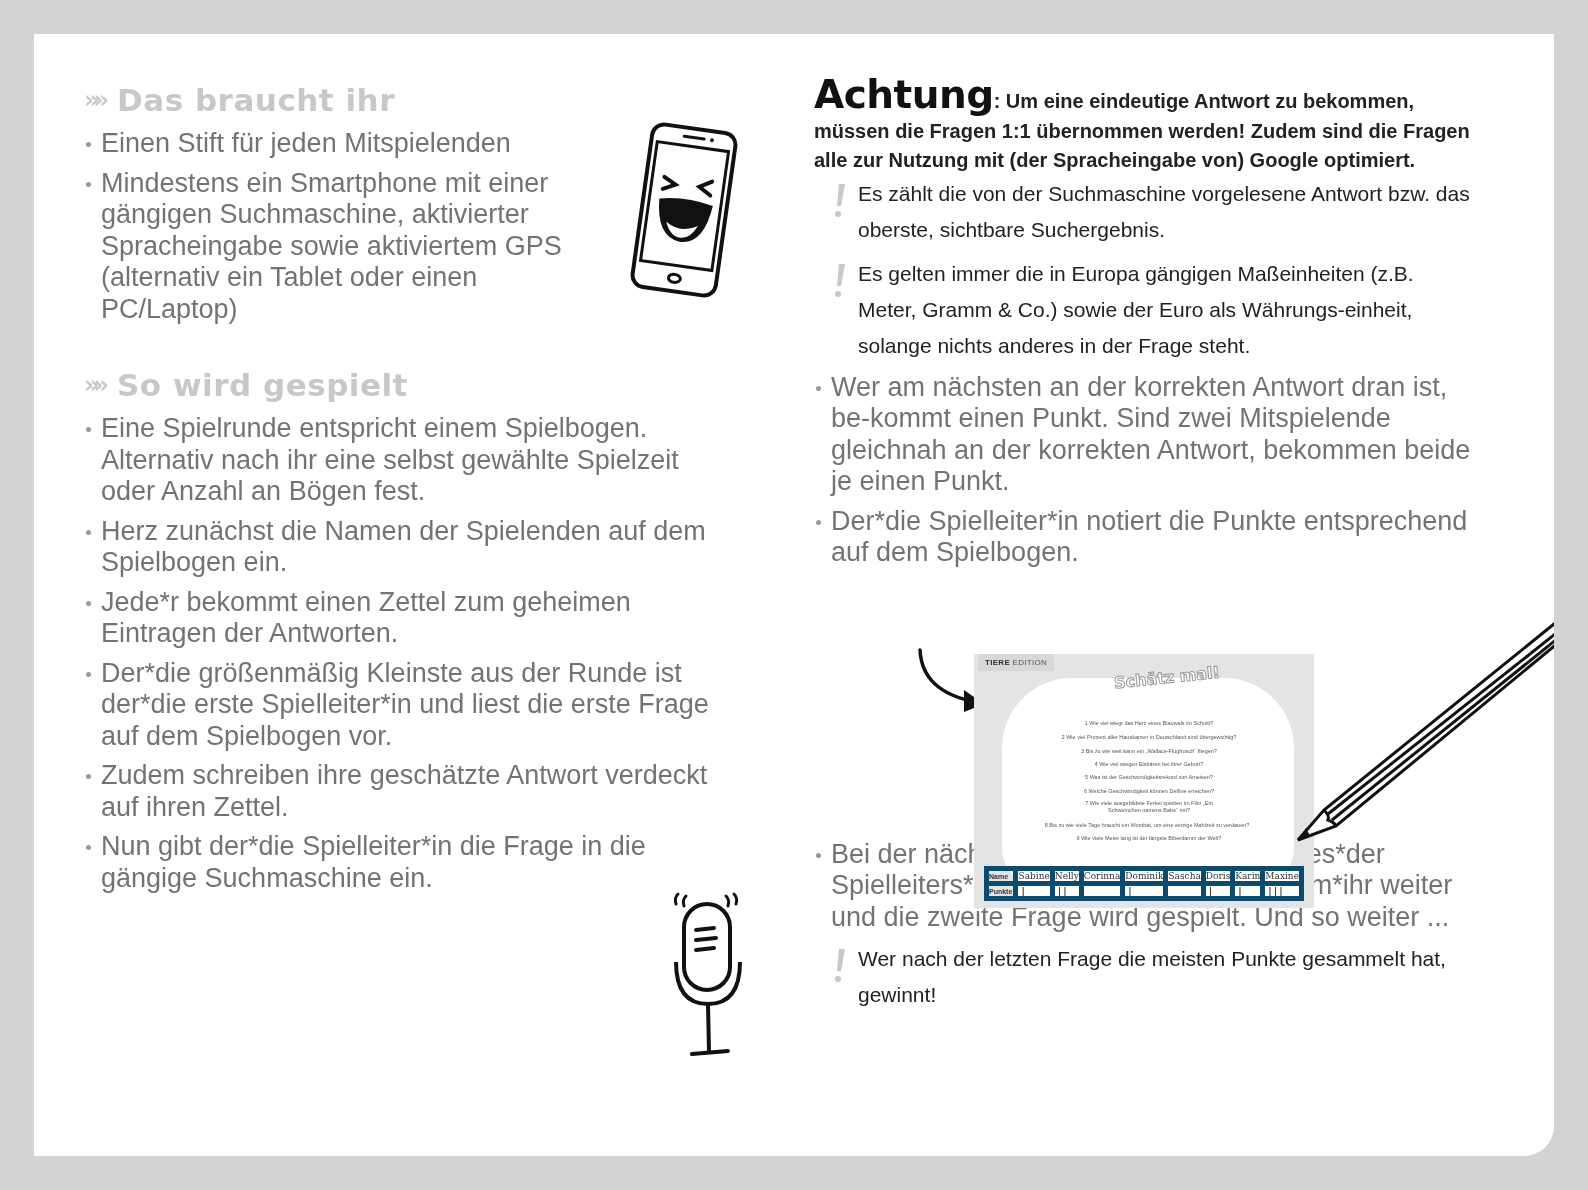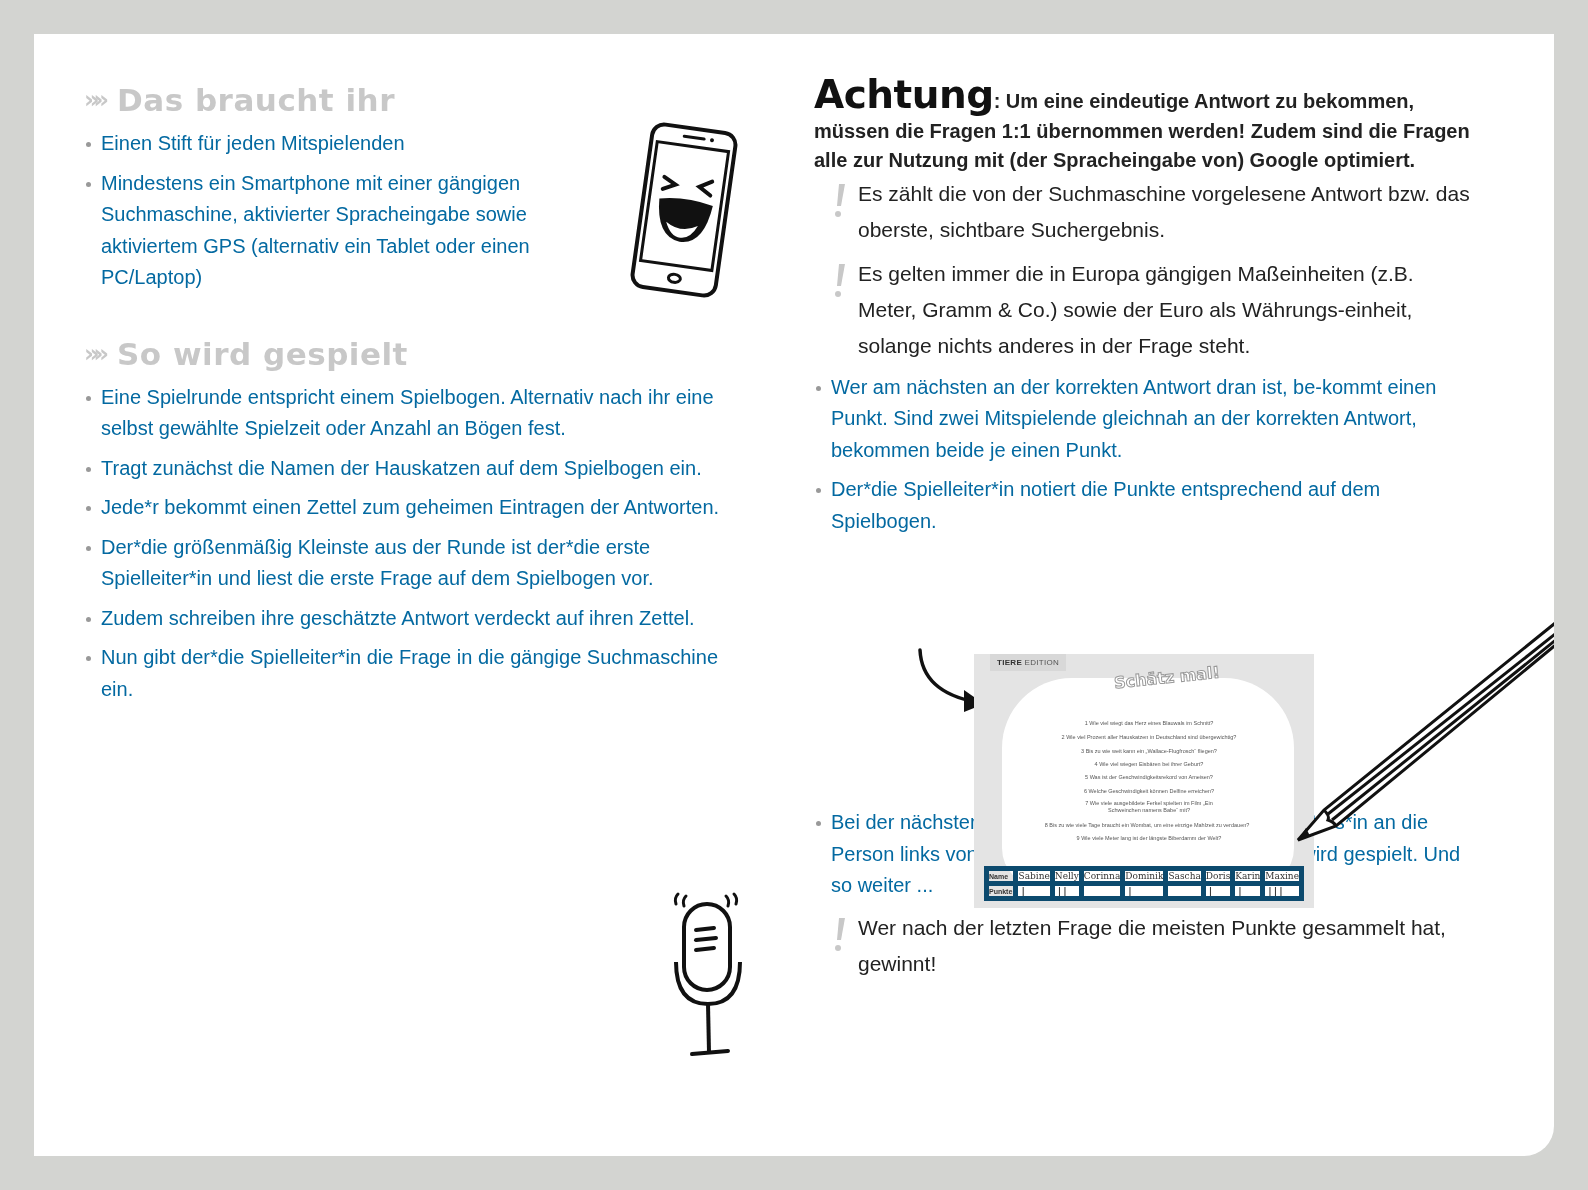--- a/index.html
+++ b/index.html
@@ -29,24 +29,24 @@
     letter-spacing: 0.5px;
     display: flex; align-items: center; gap: 6px;
     height: 40px;
   }
   .chev { font-size: 24px; color: #c8c8c8; letter-spacing: -6px; margin-right: 8px; }
 
   ul.bullets { list-style: none; margin-top: 8px; }
   ul.bullets li {
     position: relative;
     padding-left: 17px;
-    font-size: 20px;
+    font-size: 27px;
     line-height: 31.5px;
     margin-bottom: 8px;
-    color: #0369a1;
+    color: #737373;
   }
   ul.bullets li::before {
     content: "";
     position: absolute; left: 2px; top: 14px;
     width: 5px; height: 5px; border-radius: 50%;
     background: #999;
   }
   .note {
     position: relative;
     padding-left: 44px;
@@ -83,21 +83,21 @@
     font-size: 39px; color: #111; letter-spacing: -0.5px;
   }
 
   .sheet {
     position: absolute; left: 940px; top: 620px;
     width: 340px; height: 254px;
     background: #e4e4e4;
     overflow: hidden;
   }
   .sheet-tab {
-    position: absolute; left: 16px; top: 0; padding: 4px 7px;
+    position: absolute; left: 4px; top: 0; padding: 4px 7px;
     background: #d8d8d8; font-size: 8px; color: #555; letter-spacing: .3px;
   }
   .sheet-tab b { color: #333; }
   .sheet-blob {
     position: absolute; left: 28px; top: 24px; width: 292px; height: 210px;
     background: #fff; border-radius: 70px 70px 40px 40px;
   }
   .sheet-logo {
     position: absolute; left: 140px; top: 14px;
     font-family: "DejaVu Sans", sans-serif; font-weight: bold; font-size: 16px;
@@ -138,21 +138,21 @@
       <li>Einen Stift für jeden Mitspielenden</li>
       <li>Mindestens ein Smartphone mit einer gängigen Suchmaschine, aktivierter Spracheingabe sowie aktiviertem GPS (alternativ ein Tablet oder einen PC/Laptop)</li>
     </ul>
 
     <div class="section-heading heading2">
       <span class="chev">»»</span>
       <span>So wird gespielt</span>
     </div>
     <ul class="bullets">
       <li>Eine Spielrunde entspricht einem Spielbogen. Alternativ nach ihr eine selbst gewählte Spielzeit oder Anzahl an Bögen fest.</li>
-      <li>Tragt zunächst die Namen der Hauskatzen auf dem Spielbogen ein.</li>
+      <li>Herz zunächst die Namen der Spielenden auf dem Spielbogen ein.</li>
       <li>Jede*r bekommt einen Zettel zum geheimen Eintragen der Antworten.</li>
       <li>Der*die größenmäßig Kleinste aus der Runde ist der*die erste Spielleiter*in und liest die erste Frage auf dem Spielbogen vor.</li>
       <li>Zudem schreiben ihre geschätzte Antwort verdeckt auf ihren Zettel.</li>
       <li>Nun gibt der*die Spielleiter*in die Frage in die gängige Suchmaschine ein.</li>
     </ul>
   </div>
 
   <svg class="phone-icon" width="120" height="176" viewBox="0 0 120 176">
     <g transform="rotate(8 60 88)">
       <rect x="18" y="6" width="84" height="164" rx="12" fill="#fff" stroke="#111" stroke-width="4"></rect>

